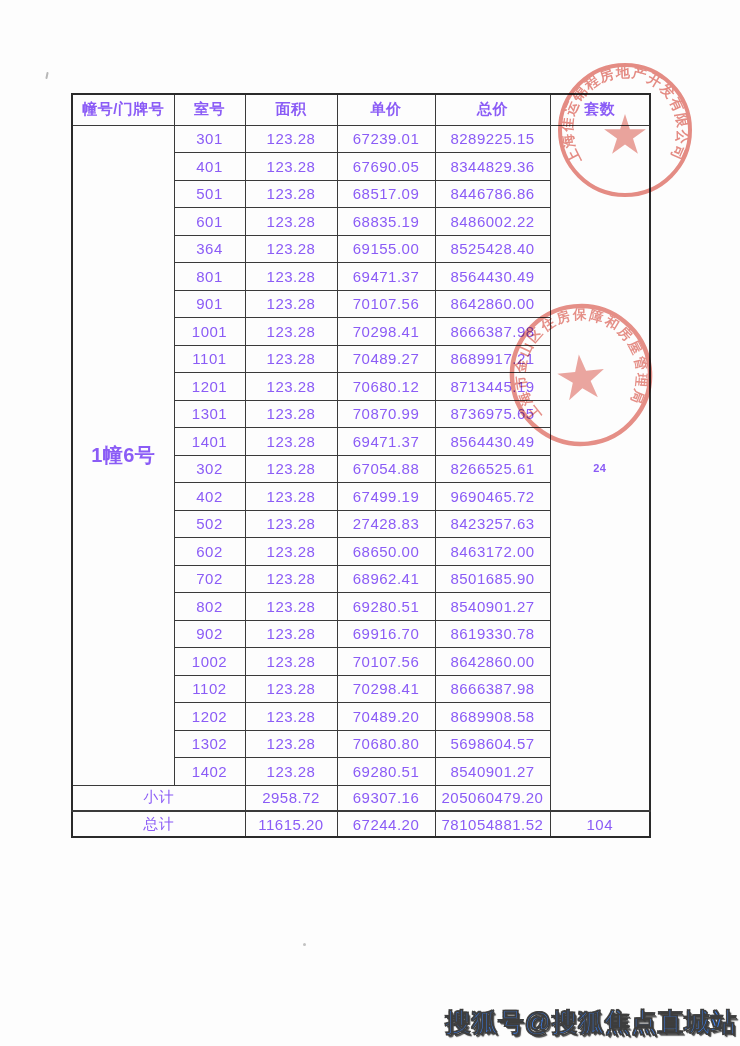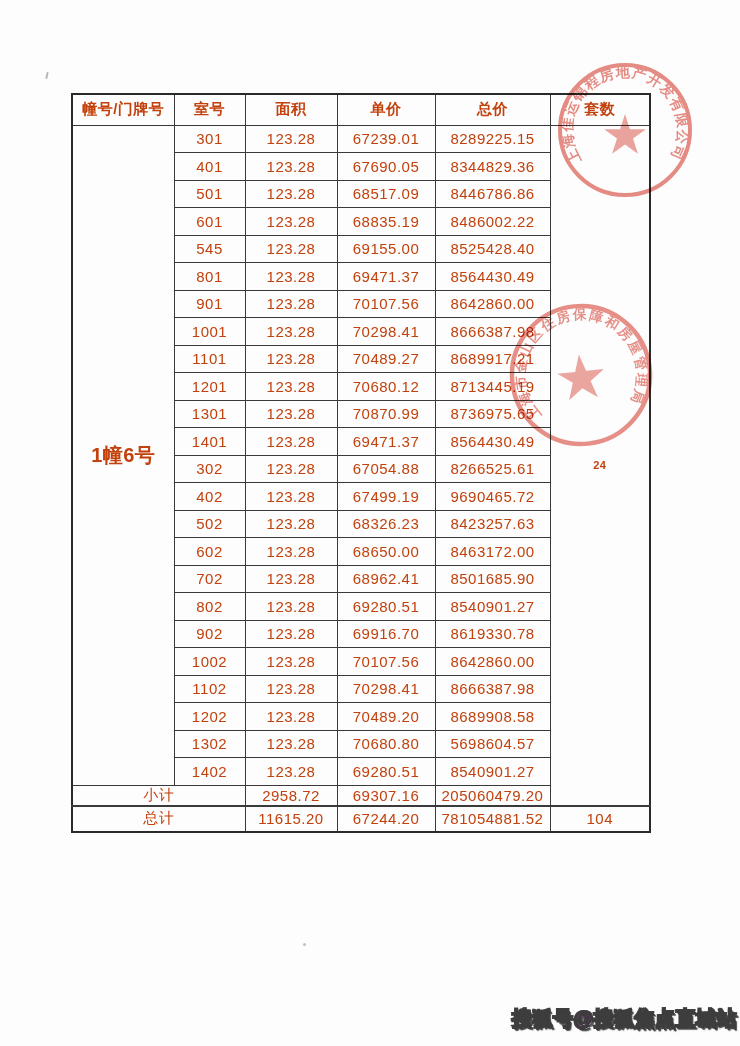--- a/index.html
+++ b/index.html
@@ -15,55 +15,55 @@
   }
   
   table.price-table {
     position: absolute;
     left: 71px;
     top: 93px;
     border-collapse: collapse;
     table-layout: fixed;
     background: transparent;
     font-size: 15px;
-    color: #c2410c;
+    color: #8b5cf6;
     padding-left: 13px;
   }
   table.price-table col.c1 { width: 102px; }
   table.price-table col.c2 { width: 71px; }
   table.price-table col.c3 { width: 92px; }
   table.price-table col.c4 { width: 98px; }
   table.price-table col.c5 { width: 115px; }
   table.price-table col.c6 { width: 100px; }
   table.price-table th, table.price-table td {
     border: 1.4px solid #3a3a3a;
     text-align: center;
     vertical-align: middle;
     padding: 0;
     letter-spacing: 0.5px;
   }
   table.price-table { border: 2.4px solid #2a2a2a; }
   table.price-table tr.hdr th { height: 31px; font-weight: 600; font-size: 15px; }
   table.price-table tr.datarow { height: 27.5px; }
-  table.price-table tr.sumrow { height: 20px; }
+  table.price-table tr.sumrow { height: 26px; }
   table.price-table tr.totrow { height: 26px; }
   td.building-cell { font-weight: 700; font-size: 20px; }
   td.count-cell { font-size: 11px; font-weight: bold; }
   tr.totrow td { border-top-width: 2px; }
   
   .seal { position: absolute; mix-blend-mode: multiply; pointer-events: none; }
   
   .watermark {
     position: absolute;
     right: 3px;
     top: 1005px;
-    font-size: 20px;
-    font-weight: 700;
+    font-size: 26px;
+    font-weight: 400;
     letter-spacing: 0.5px;
-    color: #701a75;
+    color: #3b82f6;
     -webkit-text-stroke: 1.3px #3d3d3d;
     text-shadow:
       1.5px 1.5px 0 #3d3d3d,
       -1px -1px 0 #4a4a4a,
       1px -1px 0 #4a4a4a,
       -1px 1px 0 #4a4a4a,
       2.5px 2.5px 1px rgba(40,40,40,.85);
   }
   
   .speck-1 {
@@ -122,21 +122,21 @@
       <td>68517.09</td>
       <td>8446786.86</td>
     </tr>
         <tr class="datarow">
       <td>601</td>
       <td>123.28</td>
       <td>68835.19</td>
       <td>8486002.22</td>
     </tr>
         <tr class="datarow">
-      <td>545</td>
+      <td>364</td>
       <td>123.28</td>
       <td>69155.00</td>
       <td>8525428.40</td>
     </tr>
         <tr class="datarow">
       <td>801</td>
       <td>123.28</td>
       <td>69471.37</td>
       <td>8564430.49</td>
     </tr>
@@ -184,21 +184,21 @@
     </tr>
         <tr class="datarow">
       <td>402</td>
       <td>123.28</td>
       <td>67499.19</td>
       <td>9690465.72</td>
     </tr>
         <tr class="datarow">
       <td>502</td>
       <td>123.28</td>
-      <td>68326.23</td>
+      <td>27428.83</td>
       <td>8423257.63</td>
     </tr>
         <tr class="datarow">
       <td>602</td>
       <td>123.28</td>
       <td>68650.00</td>
       <td>8463172.00</td>
     </tr>
         <tr class="datarow">
       <td>702</td>

